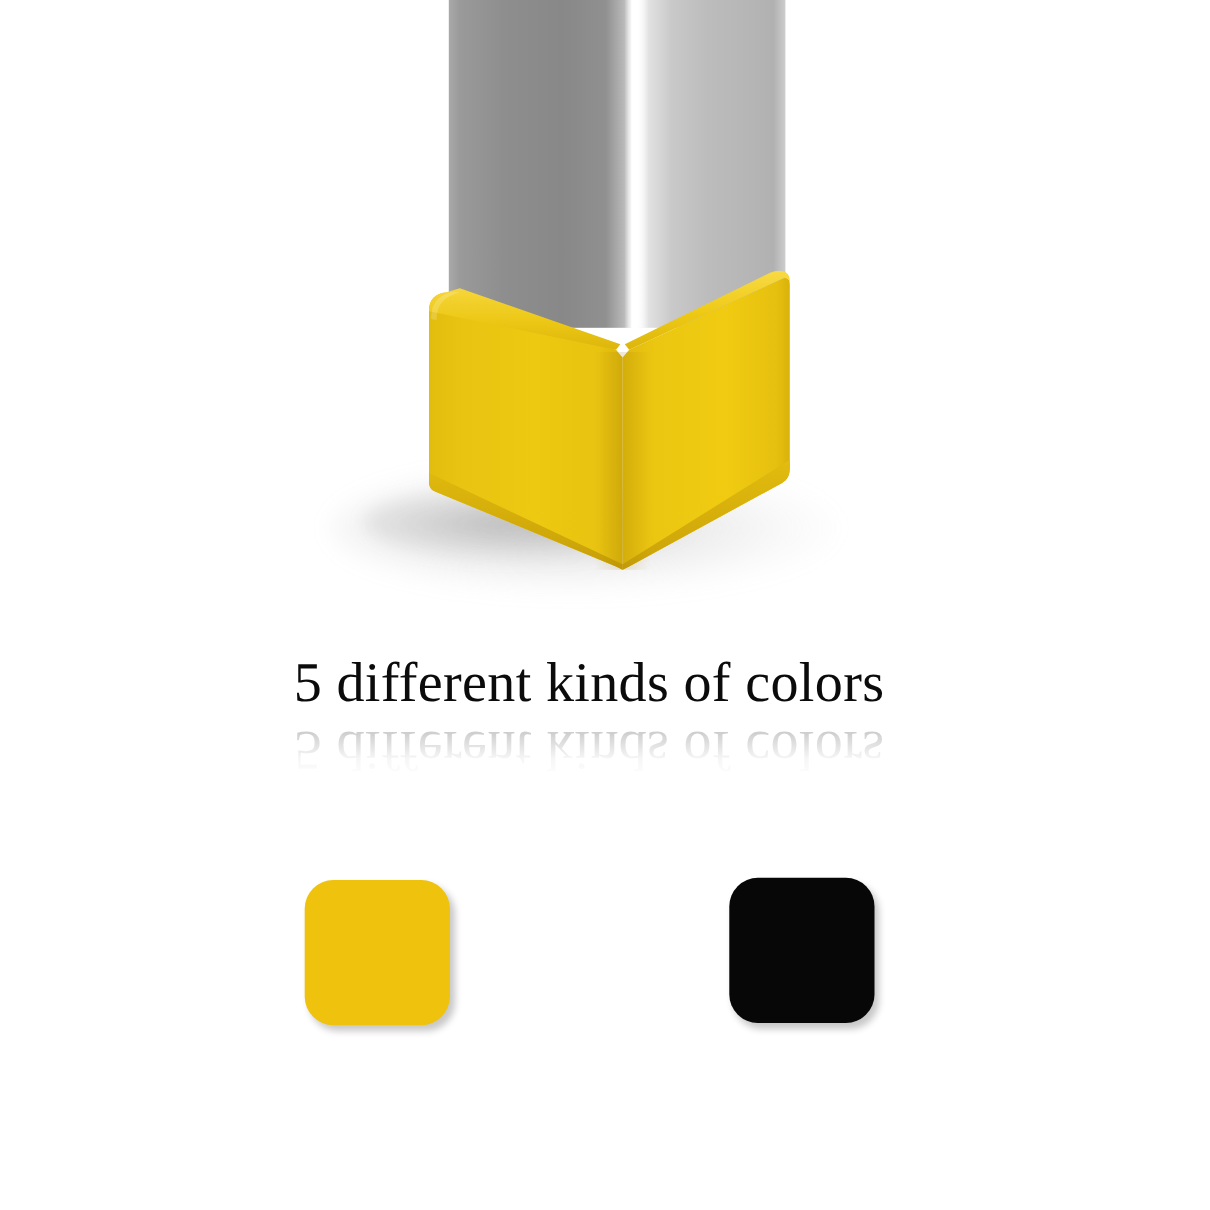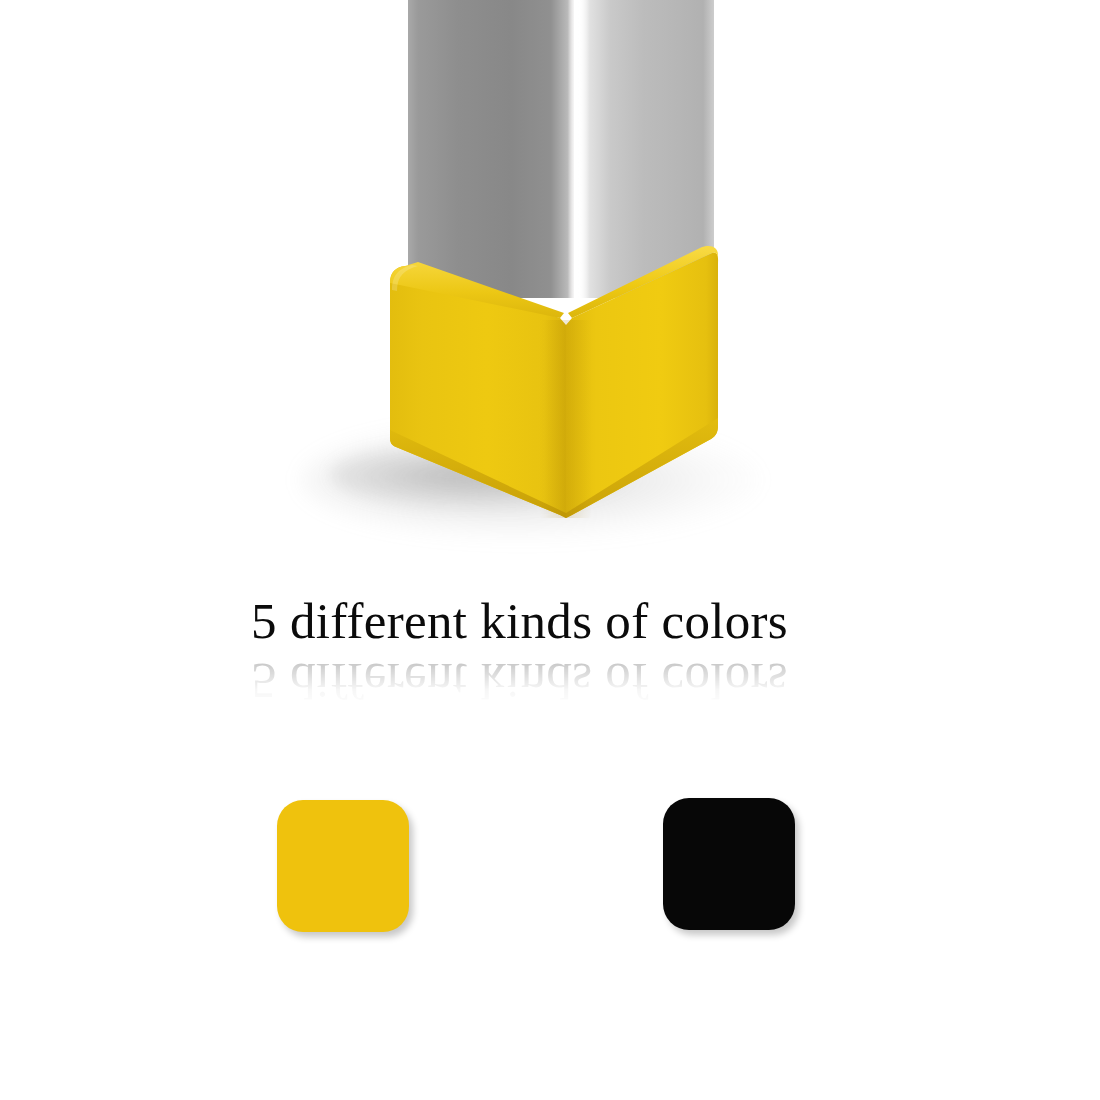--- a/index.html
+++ b/index.html
@@ -133,21 +133,21 @@
     height: 132px;
     border-radius: 26px;
     box-shadow: 4px 5px 7px rgba(0,0,0,0.22);
   }
   #swatch-yellow { left: 277px; top: 10px; }
   #swatch-black  { left: 663px; top: 8px; }
 
   
   .caption-block {
     position: absolute;
-    left: 0;
+    left: 16px;
     top: 592px;
     width: 1039px;
     text-align: center;
   }
   .caption-text {
     font-family: "Liberation Serif", serif;
     font-size: 51px;
     line-height: 58px;
     color: #0b0b0b;
     letter-spacing: 0.3px;

